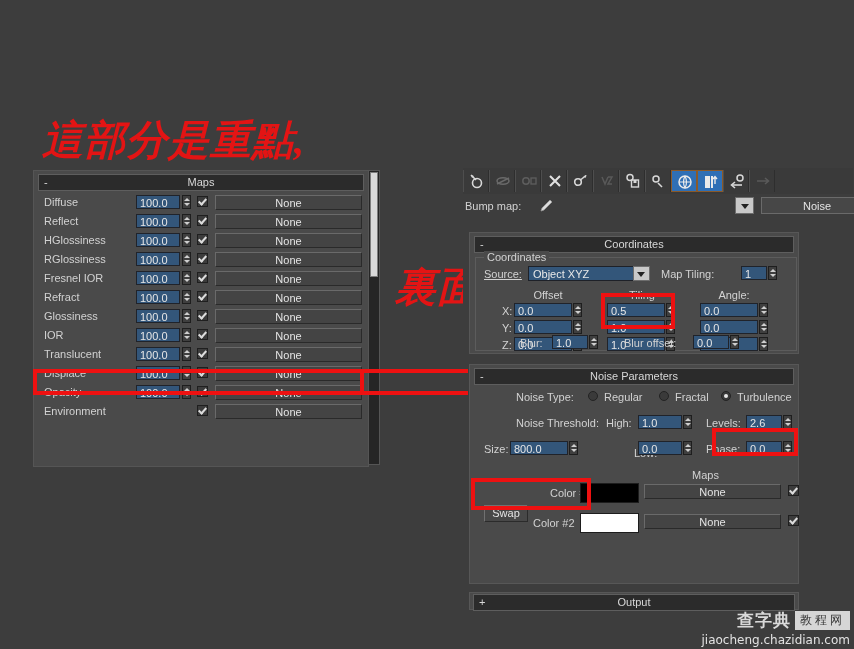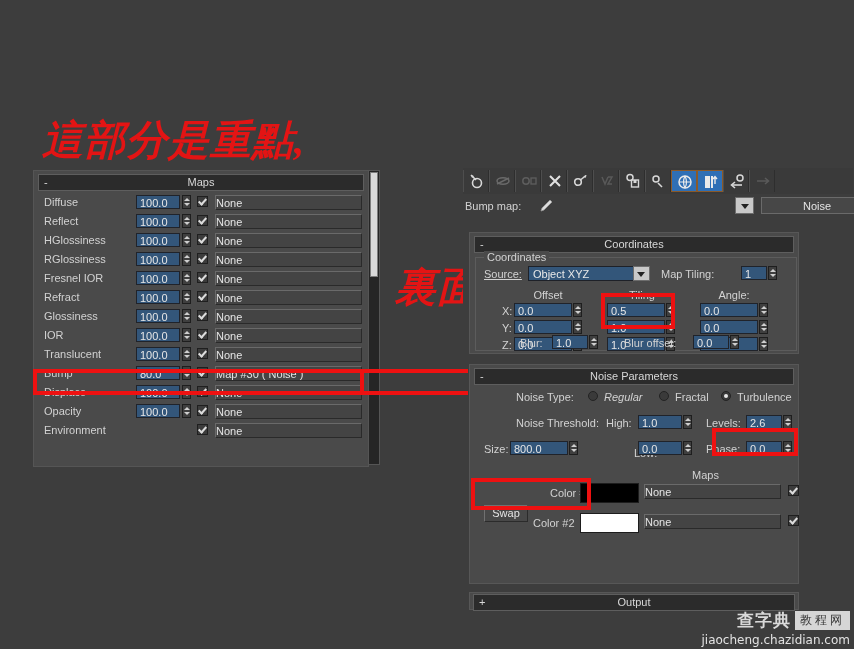--- a/index.html
+++ b/index.html
@@ -52,21 +52,21 @@
   }
   .spin-arrows:before,.spin-arrows:after{
     content:"";position:absolute;left:1px;
     border-left:3px solid transparent;border-right:3px solid transparent;
   }
   .spin-arrows:before{top:2px;border-bottom:3px solid #cfcfcf;}
   .spin-arrows:after{bottom:2px;border-top:3px solid #cfcfcf;}
   .btn-none{
     background:#444;border:1px solid #6a6a6a;
     border-right-color:#2a2a2a;border-bottom-color:#2a2a2a;
-    color:#e4e4e4;font-size:11px;text-align:left;
+    color:#e4e4e4;font-size:11px;text-align:center;
     height:15px;line-height:14px;box-sizing:border-box;
   }
   .chk{
     width:11px;height:11px;display:inline-block;
     background:#3c3c3c;border:1px solid #1f1f1f;
     position:relative;box-sizing:border-box;vertical-align:middle;
   }
   .chk:after{
     content:"";position:absolute;left:2px;top:0px;
     width:3px;height:6px;border:solid #dcdcdc;
@@ -246,27 +246,20 @@
         <div class="btn-none slot">None</div>
       </div>
       <div class="map-row">
         <span class="lbl name">Translucent</span>
         <span class="spin-field amt">100.0</span>
         <span class="spin-arrows sp"></span>
         <span class="chk ck"></span>
         <div class="btn-none slot">None</div>
       </div>
       <div class="map-row">
-        <span class="lbl name">Bump</span>
-        <span class="spin-field amt">80.0</span>
-        <span class="spin-arrows sp"></span>
-        <span class="chk ck"></span>
-        <div class="btn-none slot">Map #30  ( Noise )</div>
-      </div>
-      <div class="map-row">
         <span class="lbl name">Displace</span>
         <span class="spin-field amt">100.0</span>
         <span class="spin-arrows sp"></span>
         <span class="chk ck"></span>
         <div class="btn-none slot">None</div>
       </div>
       <div class="map-row">
         <span class="lbl name">Opacity</span>
         <span class="spin-field amt">100.0</span>
         <span class="spin-arrows sp"></span>
@@ -431,21 +424,21 @@
   </div>
 
   <div id="noise-rollup">
     <div class="rollup-bar" style="position:absolute;left:4px;top:3px;right:4px;">
       <span class="pm">-</span>
       <span>Noise Parameters</span>
     </div>
 
     <span class="lbl" style="position:absolute;left:46px;top:26px;">Noise Type:</span>
     <span class="radio" style="position:absolute;left:118px;top:26px;"></span>
-    <span class="lbl" style="position:absolute;left:134px;top:26px;font-style:italic;">Regular</span>
+    <span class="lbl" style="position:absolute;left:134px;top:26px;">Regular</span>
     <span class="radio" style="position:absolute;left:189px;top:26px;"></span>
     <span class="lbl" style="position:absolute;left:205px;top:26px;">Fractal</span>
     <span class="radio sel" style="position:absolute;left:251px;top:26px;"></span>
     <span class="lbl" style="position:absolute;left:267px;top:26px;">Turbulence</span>
 
     <span class="lbl" style="position:absolute;left:46px;top:52px;">Noise Threshold:</span>
     <span class="lbl" style="position:absolute;left:136px;top:52px;">High:</span>
     <span class="spin-field" style="position:absolute;left:168px;top:50px;width:44px;">1.0</span>
     <span class="spin-arrows" style="position:absolute;left:213px;top:50px;"></span>
     <span class="lbl" style="position:absolute;left:236px;top:52px;">Levels:</span>

